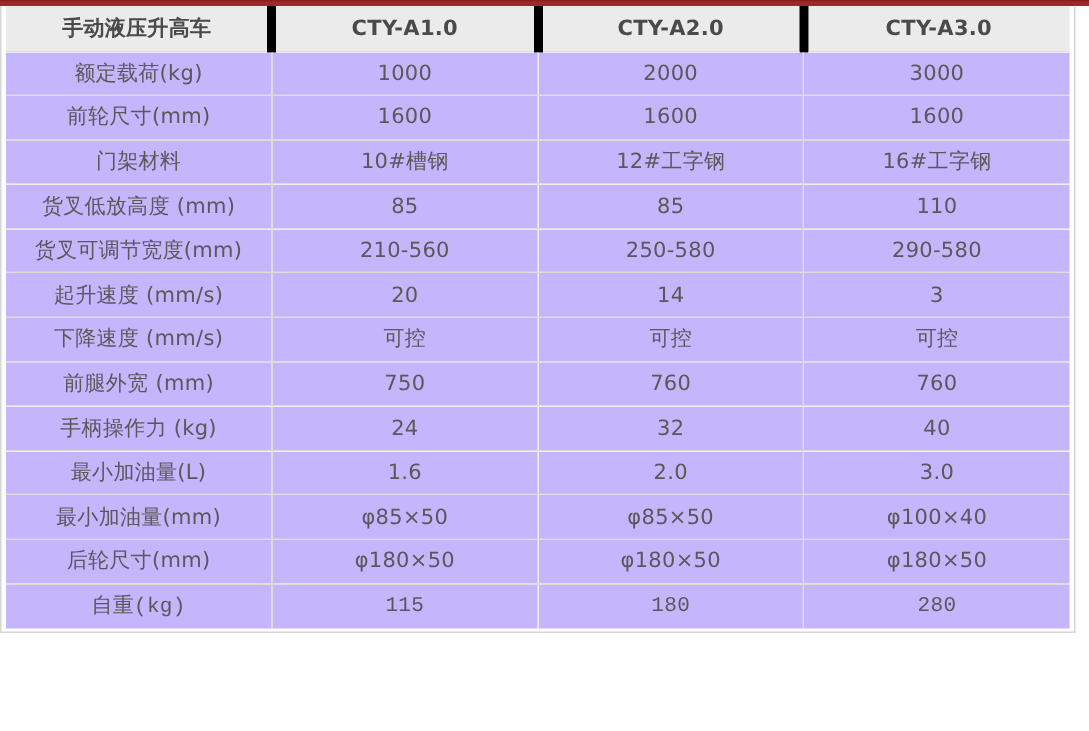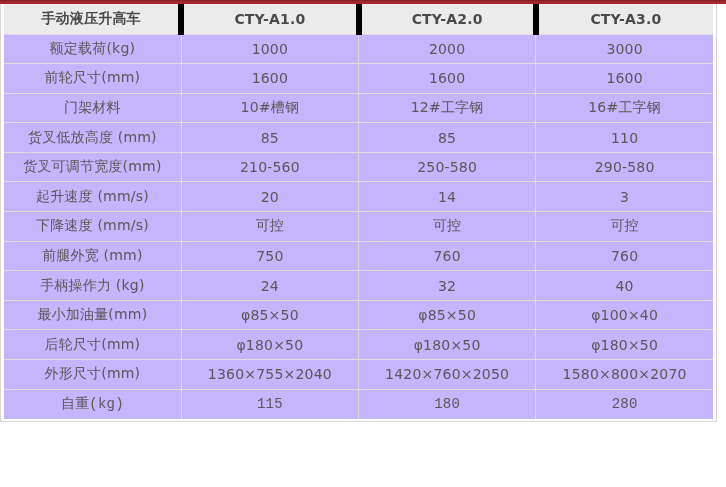--- a/index.html
+++ b/index.html
@@ -133,36 +133,36 @@
             <td>760</td>
             <td>760</td>
           </tr>
           <tr>
             <td>手柄操作力 (kg)</td>
             <td>24</td>
             <td>32</td>
             <td>40</td>
           </tr>
           <tr>
+            <td>最小加油量(L)</td>
+            <td>1.6</td>
+            <td>2.0</td>
+            <td>3.0</td>
+          </tr>
+          <tr>
             <td>最小加油量(mm)</td>
             <td>φ85×50</td>
             <td>φ85×50</td>
             <td>φ100×40</td>
           </tr>
           <tr>
             <td>后轮尺寸(mm)</td>
             <td>φ180×50</td>
             <td>φ180×50</td>
             <td>φ180×50</td>
-          </tr>
-          <tr>
-            <td>外形尺寸(mm)</td>
-            <td>1360×755×2040</td>
-            <td>1420×760×2050</td>
-            <td>1580×800×2070</td>
           </tr>
           <tr>
             <td>自重(kg)</td>
             <td>115</td>
             <td>180</td>
             <td>280</td>
           </tr>
         </tbody>
     </table>
   </div>

